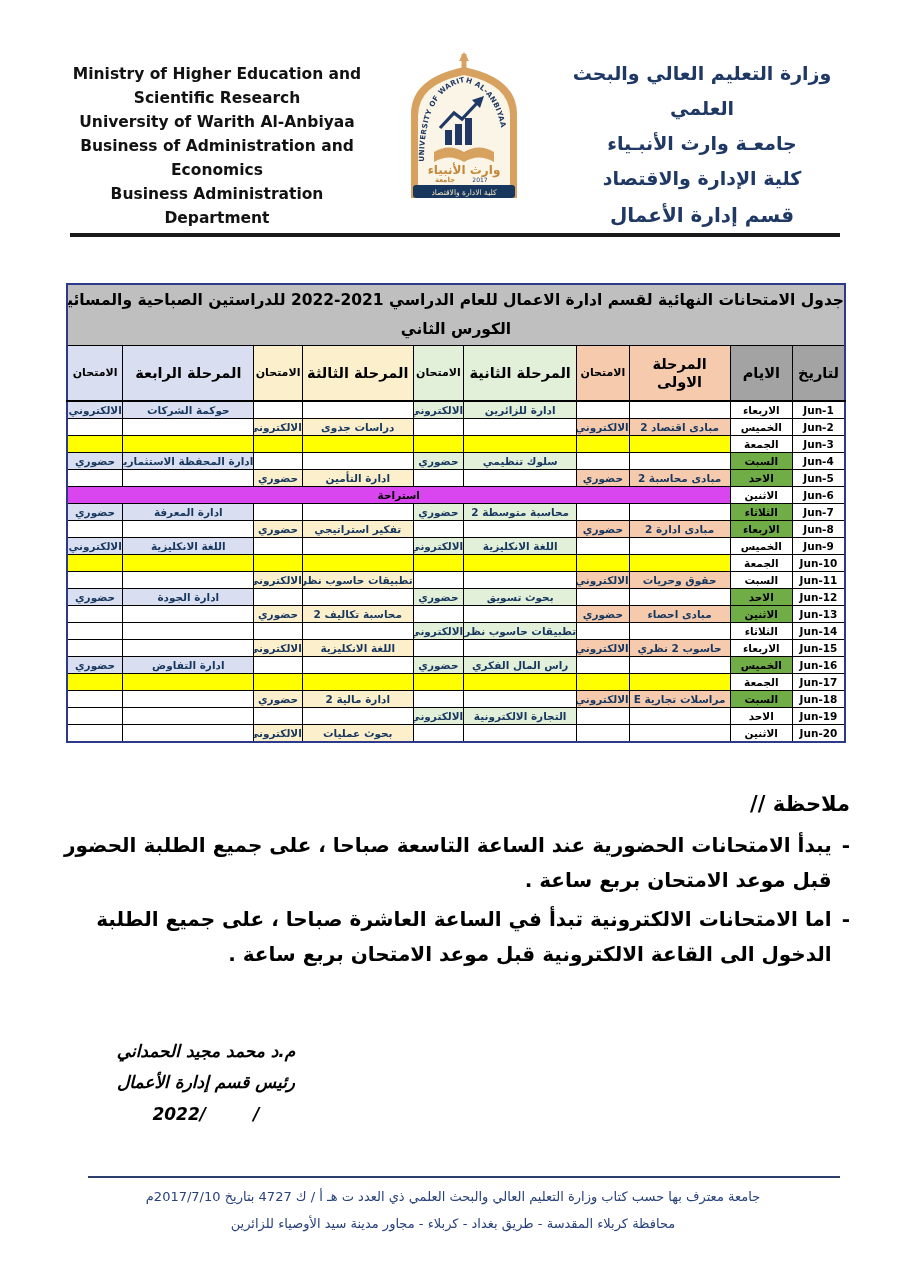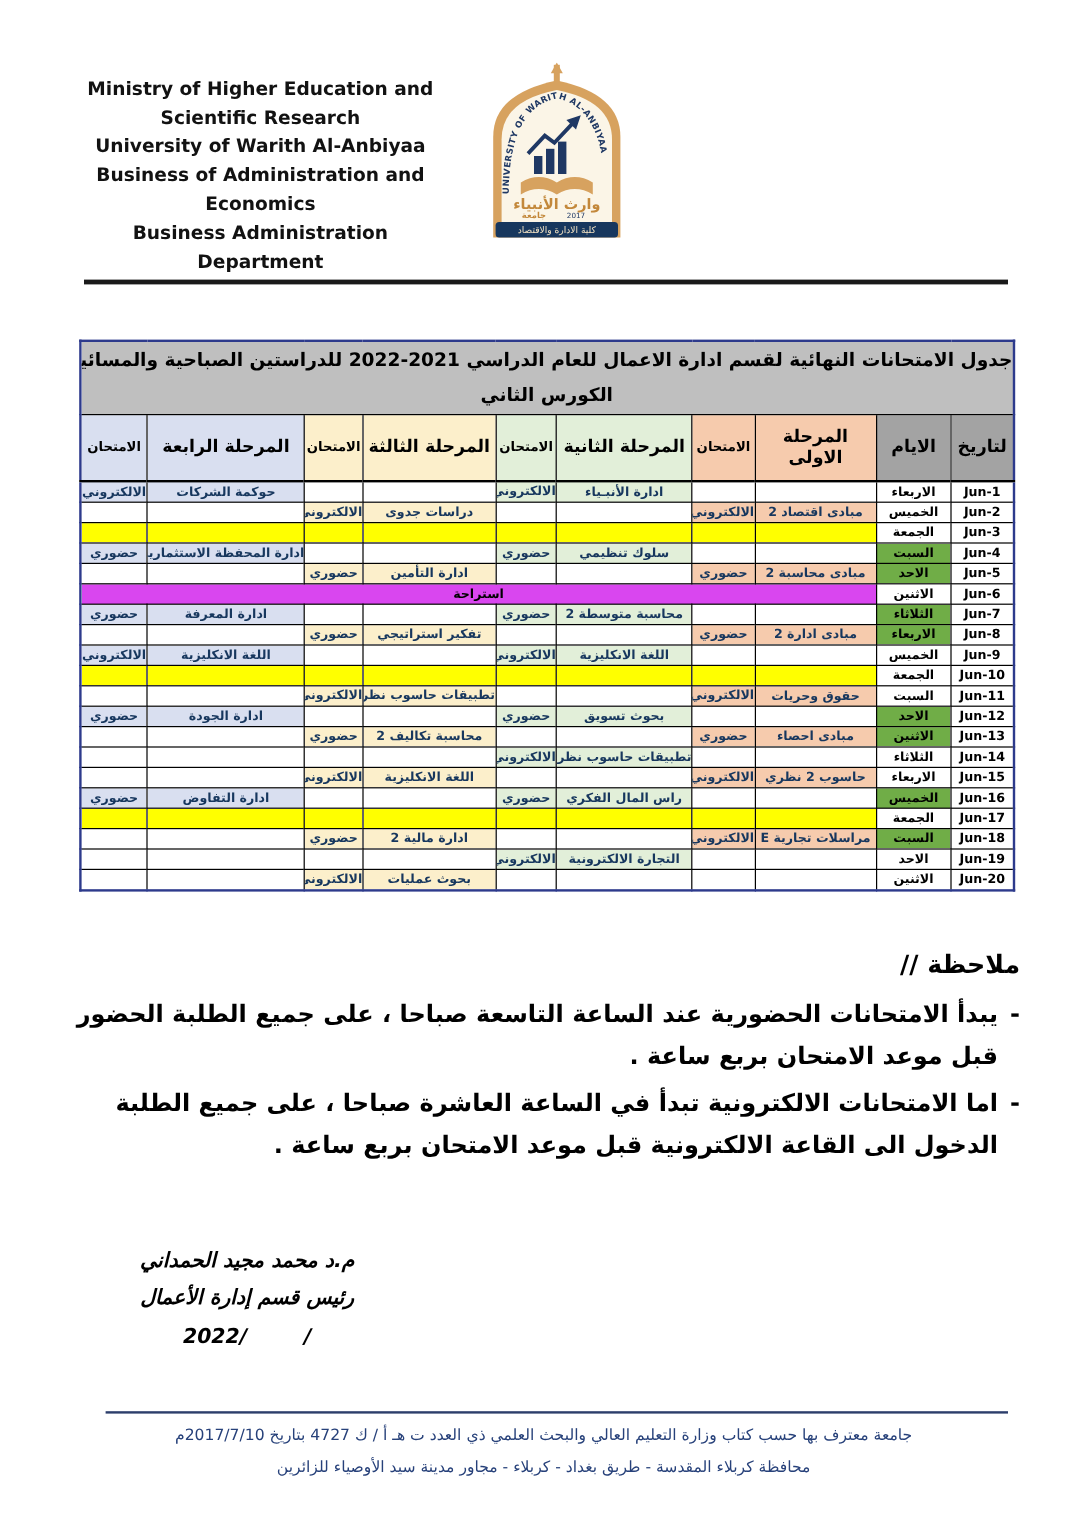--- a/index.html
+++ b/index.html
@@ -111,20 +111,26 @@
     <path d="M36,100 Q51,91 66,100 Q81,91 96,100 L96,110 Q81,101 66,110 Q51,101 36,110 Z" fill="#D7A25F"></path>
 
     <text x="66" y="122" text-anchor="middle" font-size="12" font-weight="bold" fill="#C3883B">وارث الأنبياء</text>
     <text x="47" y="130" text-anchor="middle" font-size="7" font-weight="bold" fill="#C3883B">جامعة</text>
     <text x="82" y="130" text-anchor="middle" font-size="6" fill="#1F3864">2017</text>
 
     <rect x="15" y="133" width="102" height="13" rx="3" fill="#17375E"></rect>
     <text x="66" y="142.5" text-anchor="middle" font-size="7.6" fill="#F3E3C3">كلية الادارة والاقتصاد</text>
   </svg>
 
+  <div class="header-arabic" dir="rtl">
+    <div>وزارة التعليم العالي والبحث العلمي</div>
+    <div>جامعـة وارث الأنبـياء</div>
+    <div>كلية الإدارة والاقتصاد</div>
+    <div class="dept">قسم إدارة الأعمال</div>
+  </div>
 
   <div class="rule"></div>
 
   <table class="exam-table" dir="rtl">
     <colgroup>
       <col style="width:52px">
         <col style="width:62px">
       <col style="width:100px">
         <col style="width:52px">
       <col style="width:112px">
@@ -150,21 +156,21 @@
         <th class="c4">المرحلة الرابعة</th>
         <th class="c4 examh">الامتحان</th>
       </tr>
     </thead>
     <tbody>
         <tr>
           <td class="date">1-Jun</td>
           <td class="dayc">الاربعاء</td>
           <td class="subj"></td>
           <td class="exam"></td>
-          <td class="c2 subj">ادارة الأنبـياء</td>
+          <td class="c2 subj">ادارة للزائرين</td>
           <td class="c2 exam">الالكتروني</td>
           <td class="subj"></td>
           <td class="exam"></td>
           <td class="c4 subj">حوكمة الشركات</td>
           <td class="c4 exam">الالكتروني</td>
         </tr>
         <tr>
           <td class="date">2-Jun</td>
           <td class="dayc">الخميس</td>
           <td class="c1 subj">مبادى اقتصاد 2</td>

